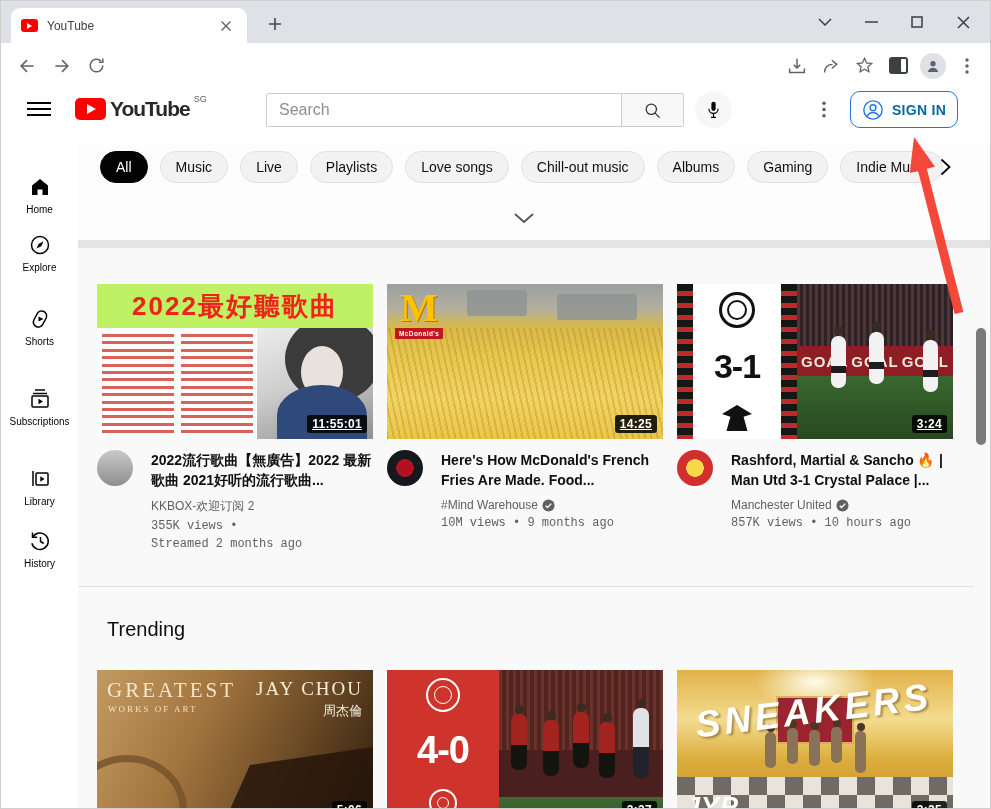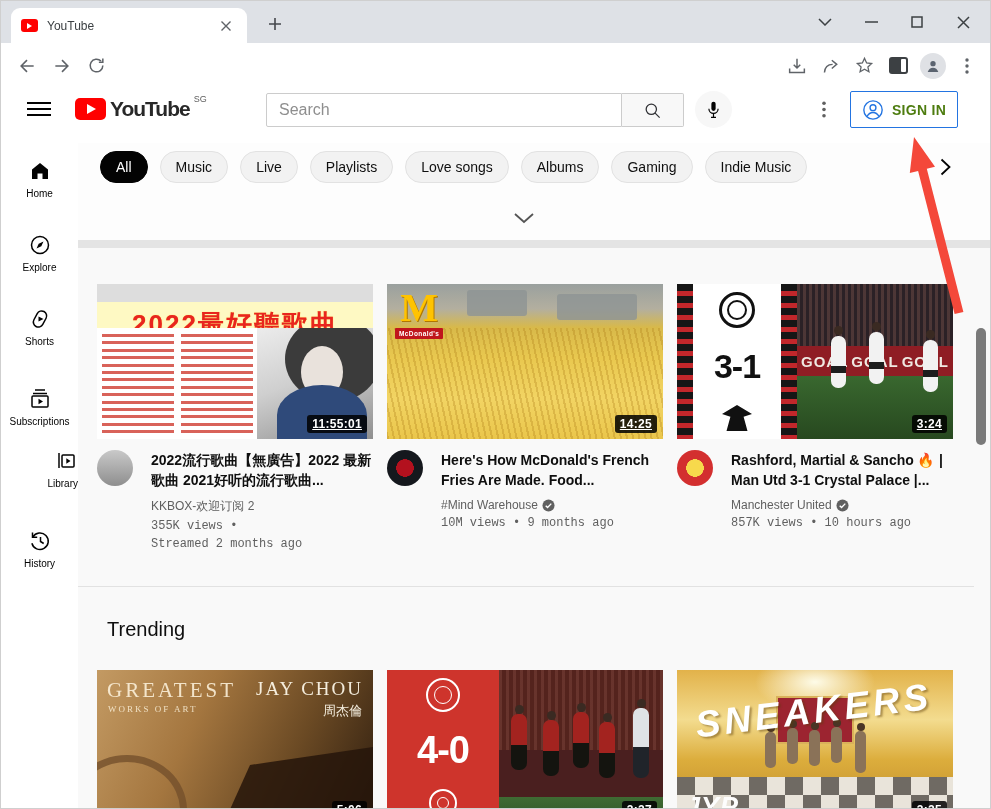--- a/index.html
+++ b/index.html
@@ -34,21 +34,21 @@
   .yt-logo { position:absolute; left:74px; top:95px; display:flex; align-items:flex-start; gap:4px; z-index:6; }
   .yt-play { width:31px; height:22px; background:#f00; border-radius:5px; position:relative; margin-top:2px; }
   .yt-play::after { content:""; position:absolute; left:12px; top:5.5px; border-left:9px solid #fff; border-top:5.5px solid transparent; border-bottom:5.5px solid transparent; }
   .yt-word { font-size:21px; font-weight:700; letter-spacing:-1px; color:#282828; line-height:26px; }
   .yt-cc { font-size:9px; color:#606060; margin-top:-2px; }
   .searchbox { position:absolute; left:265px; top:92px; width:356px; height:34px; border:1px solid #ccc; border-radius:2px 0 0 2px; padding:0 12px; font-size:16px; color:#111; outline:none; z-index:6; }
   .searchbox::placeholder { color:#8e8e8e; }
   .search-btn { position:absolute; left:621px; top:92px; width:62px; height:34px; background:#f8f8f8; border:1px solid #ccc; border-left:none; border-radius:0 2px 2px 0; z-index:6; }
   .mic-btn { position:absolute; left:694px; top:90px; width:37px; height:37px; border-radius:50%; background:#f7f7f7; z-index:6; }
   .yt-dots { position:absolute; left:812px; top:97px; width:22px; height:22px; z-index:6; }
-  .signin-btn { position:absolute; left:849px; top:90px; width:108px; height:37px; border:1px solid #2374e1; background:#fff; border-radius:2px; display:flex; align-items:center; justify-content:center; gap:8px; color:#4d7c0f; font-size:14px; font-weight:700; letter-spacing:.3px; z-index:6; }
+  .signin-btn { position:absolute; left:849px; top:90px; width:108px; height:37px; border:1px solid #2374e1; background:#fff; border-radius:10px; display:flex; align-items:center; justify-content:center; gap:8px; color:#0369a1; font-size:14px; font-weight:700; letter-spacing:.3px; z-index:6; }
 
   
   .upper-zone { position:absolute; top:142px; left:77px; right:0; height:97px; background:#fdfdfd; }
   .band { position:absolute; top:239px; left:77px; right:0; height:8px; background:#e4e4e4; }
   .content-bg { position:absolute; top:247px; left:77px; right:0; bottom:0; background:#f9f9f9; }
   .chips { position:absolute; top:150px; left:99px; display:flex; gap:12px; z-index:4; }
   .chip { height:32px; padding:0 15px; border-radius:16px; background:#f2f2f2; border:1px solid #e2e2e2; font-size:14px; color:#0f0f0f; display:flex; align-items:center; white-space:nowrap; }
   .chip--active { background:#030303; color:#fff; border-color:#030303; }
   .chips-more { position:absolute; right:32px; top:153px; width:26px; height:26px; z-index:4; }
   .expand-chevron { position:absolute; left:510px; top:207px; width:26px; height:20px; z-index:4; }
@@ -62,21 +62,21 @@
   .card { position:absolute; width:276px; }
   .thumb { position:relative; width:276px; height:155px; overflow:hidden; background:#ddd; }
   .badge { position:absolute; right:6px; bottom:6px; background:rgba(0,0,0,.85); color:#fff; font-size:12px; font-weight:700; padding:2px 5px; border-radius:3px; letter-spacing:.3px; z-index:3;text-decoration:underline; }
   .meta { display:flex; margin-top:11px; gap:18px; }
   .ch-avatar { width:36px; height:36px; border-radius:50%; flex:0 0 auto; overflow:hidden; }
   .v-title { font-size:14px; font-weight:700; color:#0f0f0f; line-height:20px; max-height:40px; overflow:hidden; width:228px; }
   .v-sub { font-size:12px; color:#606060; margin-top:8px; display:flex; align-items:center; gap:4px; }
   .v-line { font-size:12px; color:#606060; margin-top:4px;font-family:Liberation Mono, monospace; }
 
   
-  .t1-head { position:absolute; top:0; left:0; right:0; height:44px; background:#fef9c3; display:flex; align-items:center; justify-content:center;margin-top:18px; }
+  .t1-head { position:absolute; top:0; left:0; right:0; height:44px; background:#bef264; display:flex; align-items:center; justify-content:center; }
   .t1-head span { font-size:26px; font-weight:800; color:#e8251f; letter-spacing:2px; text-shadow:0 0 1px #ffcf3d; white-space:nowrap; }
   .t1-body { position:absolute; top:44px; left:0; right:0; bottom:0; background:#fff; }
   .t1-col { position:absolute; top:6px; bottom:4px; width:72px; background:repeating-linear-gradient(#cf3b30 0 3px, #fff 3px 7.4px); opacity:.8; }
   .t1-photo { position:absolute; top:0; right:0; bottom:0; width:116px; background:linear-gradient(160deg,#ececec 0%,#cfcfcf 45%,#8f8f8f 100%); overflow:hidden; }
   .t1-hair { position:absolute; top:-12px; right:-8px; width:96px; height:86px; background:#3b3b3b; border-radius:50%; }
   .t1-face { position:absolute; top:18px; right:30px; width:42px; height:52px; background:#e9e2dc; border-radius:50%; }
   .t1-arm { position:absolute; bottom:-6px; right:6px; width:90px; height:60px; background:#2f4a7a; border-radius:50% 50% 0 0; }
 
   
   .t2-bg { position:absolute; inset:0; background:linear-gradient(#9aa09e 0%, #b3af9f 16%, #d8b94a 28%, #e9c84f 48%, #f2d463 74%, #eac64b 100%); }
@@ -294,37 +294,38 @@
   <div class="upper-zone"></div>
   <div class="band"></div>
   <div class="content-bg"></div>
 
   <div class="chips">
     <span class="chip chip--active">All</span>
     <span class="chip">Music</span>
     <span class="chip">Live</span>
     <span class="chip">Playlists</span>
     <span class="chip">Love songs</span>
+    <span class="chip">Chill-out music</span>
     <span class="chip">Albums</span>
     <span class="chip">Gaming</span>
     <span class="chip">Indie Music</span>
   </div>
   <span class="chips-more icon-btn">
     <svg width="11" height="18" viewBox="0 0 11 18">
         <path d="M1.5 1.5l8 7.5-8 7.5" stroke="#030303" stroke-width="1.8" fill="none"></path>
       </svg>
   </span>
   <span class="expand-chevron icon-btn">
     <svg width="22" height="12" viewBox="0 0 22 12">
         <path d="M2 2l9 8 9-8" stroke="#555" stroke-width="1.8" fill="none"></path>
       </svg>
   </span>
 
   <div class="sidebar">
-    <div class="side-item" style="top:16px;align-items:center;">
+    <div class="side-item" style="top:32px;align-items:center;">
       <svg width="24" height="24" viewBox="0 0 24 24">
           <path d="M4 10.5L12 4l8 6.5V20h-5.5v-5.5h-5V20H4z" fill="#030303"></path>
         </svg>
       <span class="lbl">Home</span>
     </div>
     <div class="side-item" style="top:90px;">
       <svg width="24" height="24" viewBox="0 0 24 24">
           <circle cx="12" cy="12" r="8.5" stroke="#030303" stroke-width="1.5" fill="none"></circle>
           <path d="M15.5 8.5l-2.2 4.8-4.8 2.2 2.2-4.8z" fill="#030303"></path>
         </svg>
@@ -338,21 +339,21 @@
       <span class="lbl">Shorts</span>
     </div>
     <div class="side-item" style="top:244px;">
       <svg width="24" height="24" viewBox="0 0 24 24">
           <path d="M7 3h10M5 6.5h14" stroke="#030303" stroke-width="1.5"></path>
           <rect x="4" y="9" width="16" height="11" rx="1" stroke="#030303" stroke-width="1.5" fill="none"></rect>
           <path d="M10.5 11.8l4.5 2.7-4.5 2.7z" fill="#030303"></path>
         </svg>
       <span class="lbl">Subscriptions</span>
     </div>
-    <div class="side-item" style="top:306px;align-items:flex-end;">
+    <div class="side-item" style="top:324px;">
       <svg width="24" height="24" viewBox="0 0 24 24">
           <path d="M5 4v15" stroke="#030303" stroke-width="1.5"></path>
           <rect x="8" y="6" width="12" height="12" rx="1" stroke="#030303" stroke-width="1.5" fill="none"></rect>
           <path d="M12.3 9.3l4.2 2.7-4.2 2.7z" fill="#030303"></path>
         </svg>
       <span class="lbl">Library</span>
     </div>
     <div class="side-item" style="top:386px;">
       <svg width="24" height="24" viewBox="0 0 24 24">
           <path d="M4.8 8a8.3 8.3 0 1 1-.9 6.2" stroke="#030303" stroke-width="1.5" fill="none"></path>

